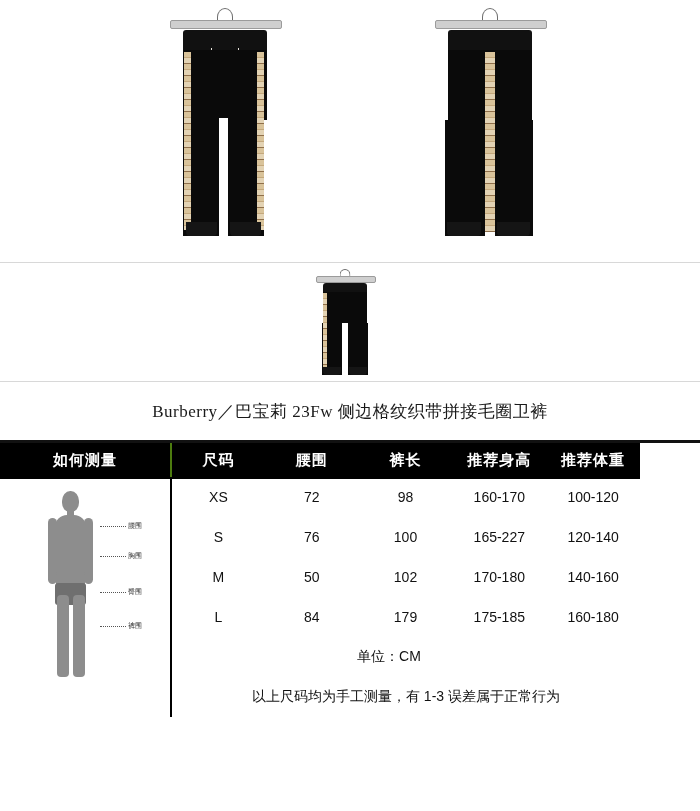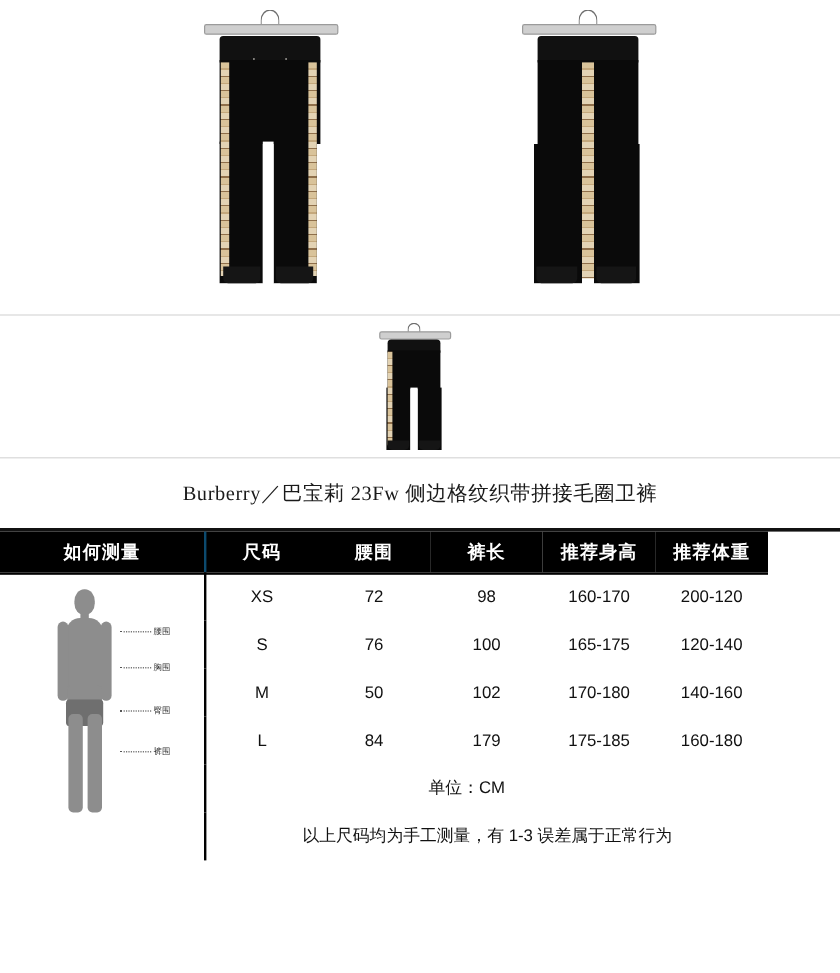--- a/index.html
+++ b/index.html
@@ -164,21 +164,21 @@
     color: #ffffff;
     font-size: 15px;
     font-weight: bold;
     height: 34px;
     padding: 0;
     text-align: center;
     letter-spacing: 1px;
   }
   table.size-table thead th.measure-col {
     width: 170px;
-    border-right: 2px solid #0c4a6e;
+    border-right: 2px solid #4d7c0f;
     font-family: Liberation Mono, monospace;
   }
   table.size-table tbody td {
     text-align: center;
     font-size: 14px;
     height: 38px;
     color: #111;
     font-family: "Liberation Sans", sans-serif;
   }
   td.figure-cell {
@@ -393,27 +393,27 @@
               <div class="measure-label" style="left:100px; top:44px;"><span class="dots"></span><span>腰围</span></div>
               <div class="measure-label" style="left:100px; top:74px;"><span class="dots"></span><span>胸围</span></div>
               <div class="measure-label" style="left:100px; top:110px;"><span class="dots"></span><span>臀围</span></div>
               <div class="measure-label" style="left:100px; top:144px;"><span class="dots"></span><span>裤围</span></div>
             </div>
           </td>
           <td>XS</td>
           <td>72</td>
           <td>98</td>
           <td>160-170</td>
-          <td>200-120</td>
+          <td>100-120</td>
         </tr>
         <tr>
           <td>S</td>
           <td>76</td>
           <td>100</td>
-          <td>165-175</td>
+          <td>165-227</td>
           <td>120-140</td>
         </tr>
         <tr>
           <td>M</td>
           <td>50</td>
           <td>102</td>
           <td>170-180</td>
           <td>140-160</td>
         </tr>
         <tr>

